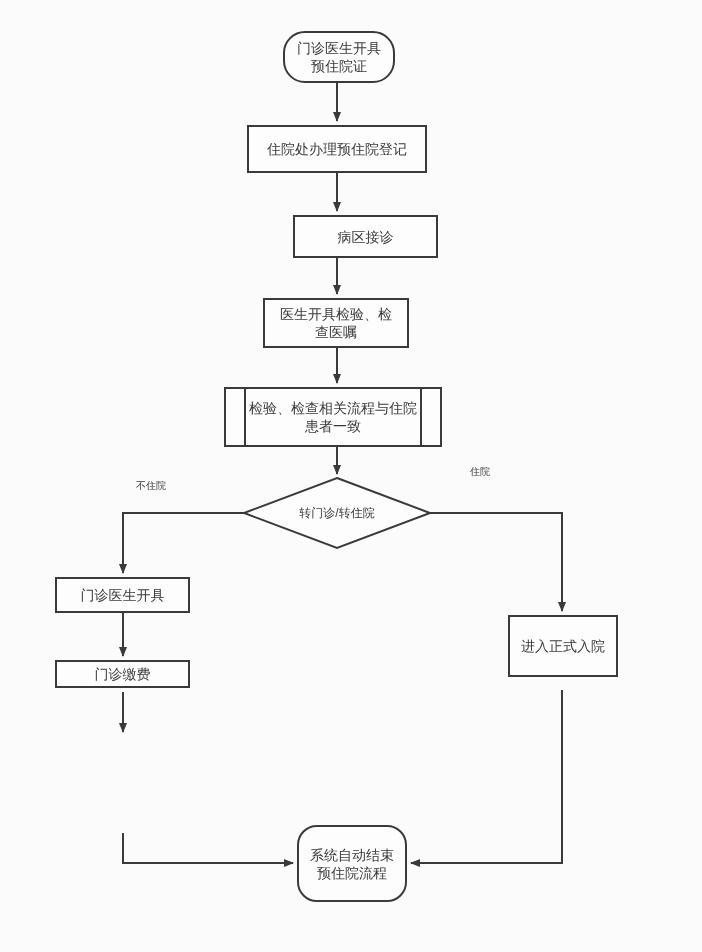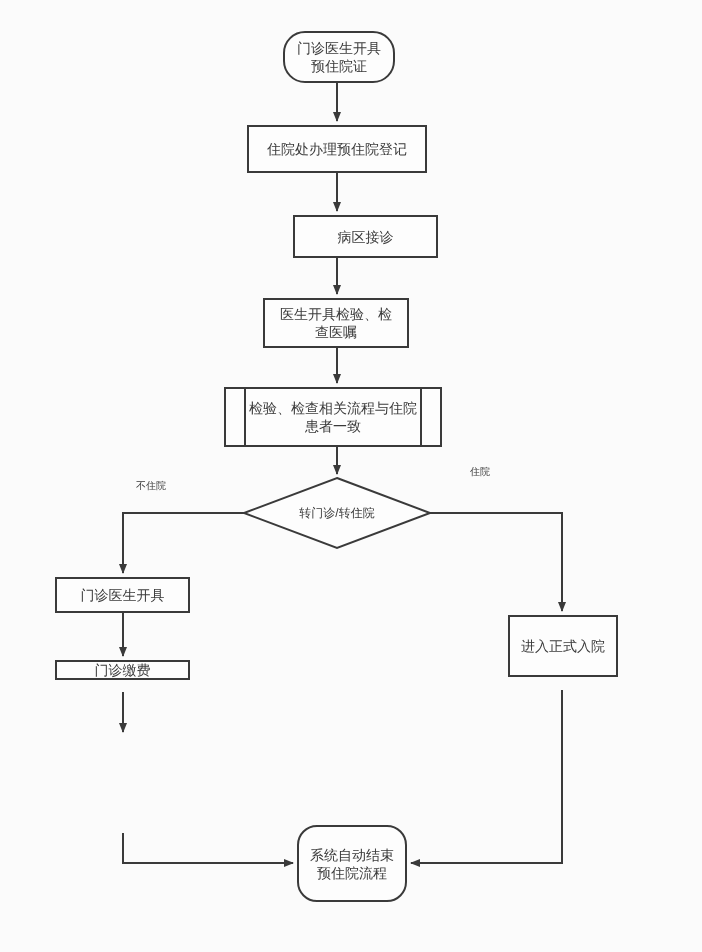--- a/index.html
+++ b/index.html
@@ -72,21 +72,21 @@
     background: transparent;
   }
   
   #node-start   { left: 283px; top: 31px;  width: 112px; height: 52px; }
   #node-reg     { left: 247px; top: 125px; width: 180px; height: 48px; }
   #node-ward    { left: 265px; top: 215px; width: 145px; height: 43px; margin-left: 28px; }
   #node-orders  { left: 263px; top: 298px; width: 146px; height: 50px; }
   #node-predef  { left: 224px; top: 387px; width: 218px; height: 60px; }
   #node-decision{ left: 257px; top: 496px; width: 160px; height: 34px; }
   #node-feereg  { left: 55px;  top: 577px; width: 135px; height: 36px; }
-  #node-outpay  { left: 55px;  top: 660px; width: 135px; height: 20px; }
+  #node-outpay  { left: 55px;  top: 660px; width: 135px; height: 28px; }
   #node-refund  { left: 68px;  top: 736px; width: 110px; height: 97px; }
   #node-admit   { left: 508px; top: 615px; width: 110px; height: 62px; }
   #node-end     { left: 297px; top: 825px; width: 110px; height: 77px; border-radius: 20px; }
   #label-noadmit{ left: 136px; top: 479px; width: 70px; }
   #label-admit  { left: 470px; top: 465px; width: 70px; }
 </style>
 </head>
 <body>
 
 <div id="canvas">

